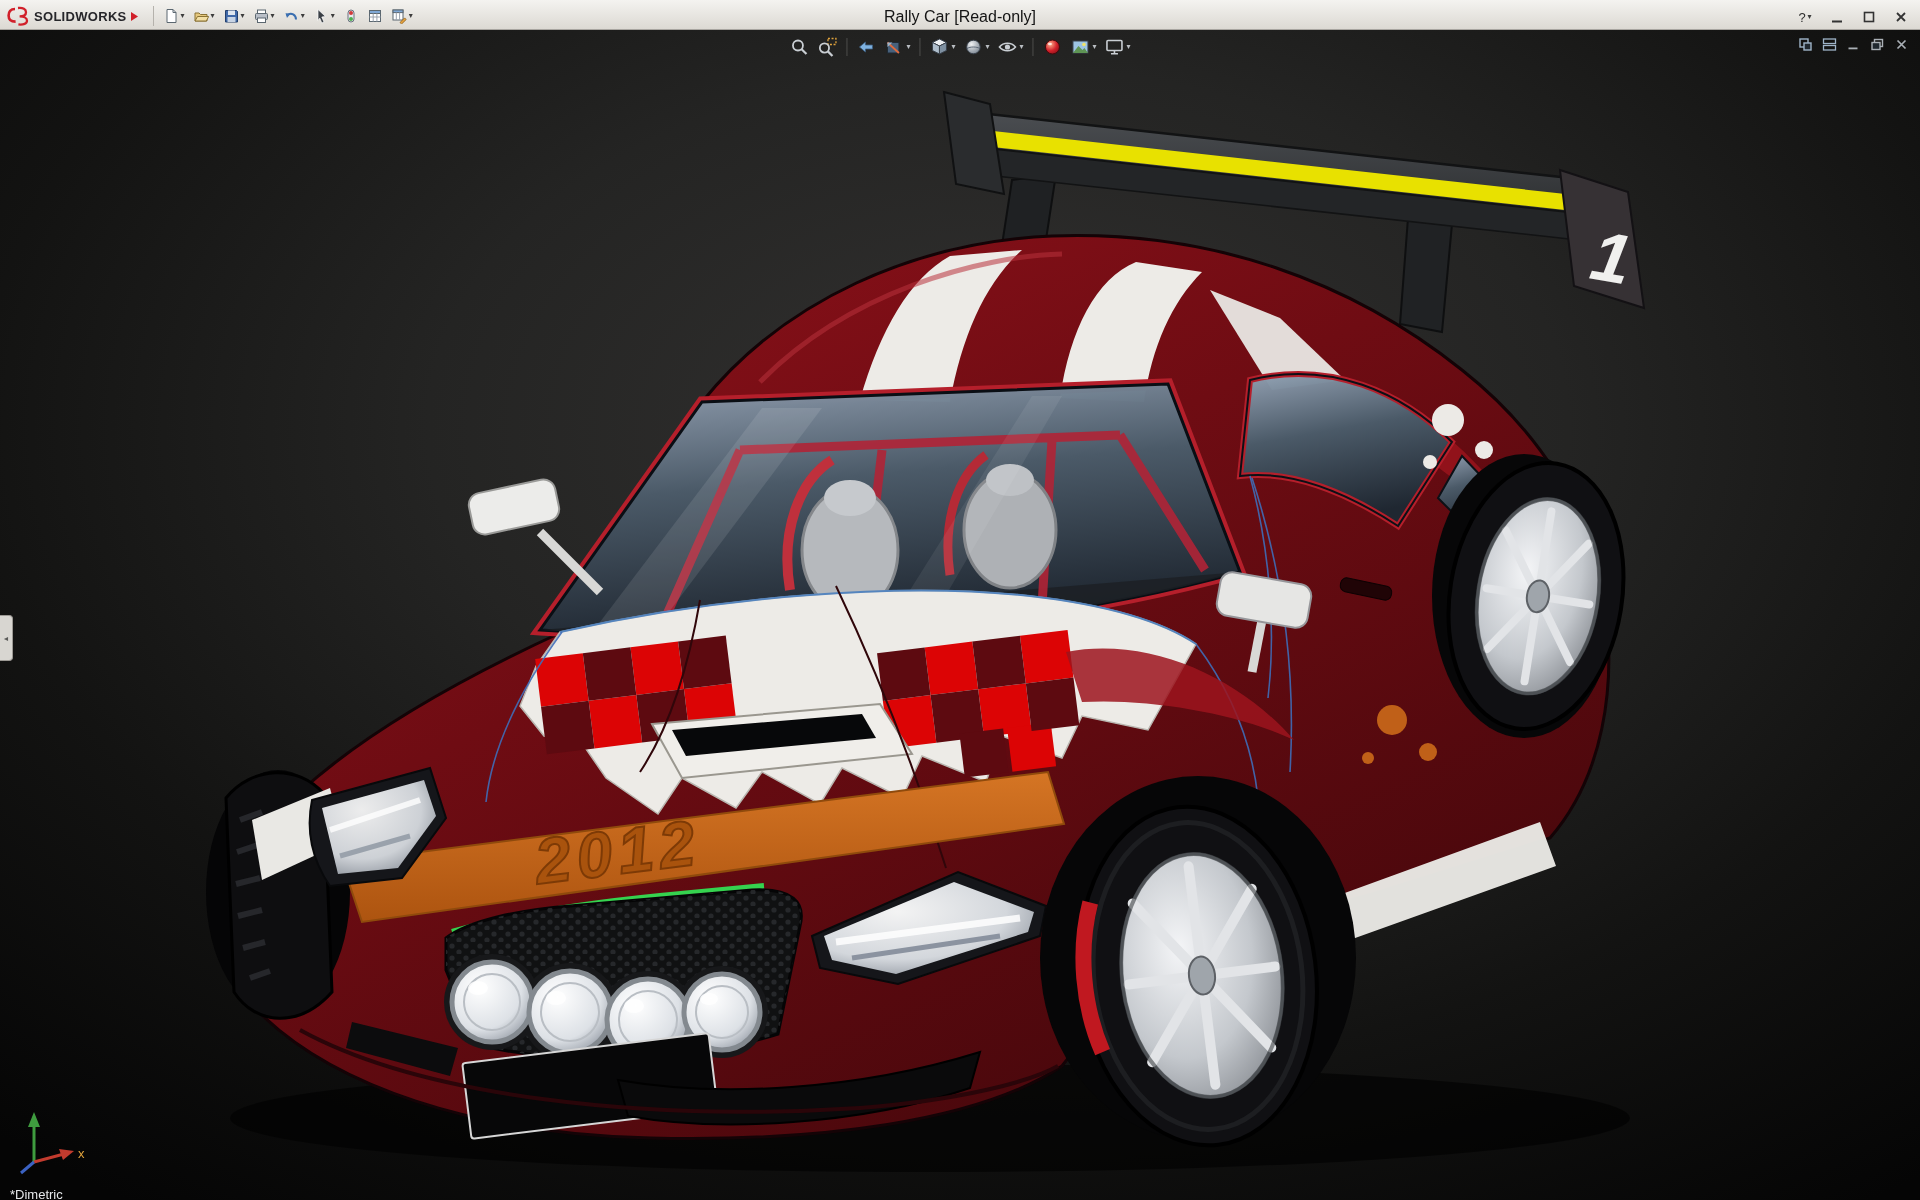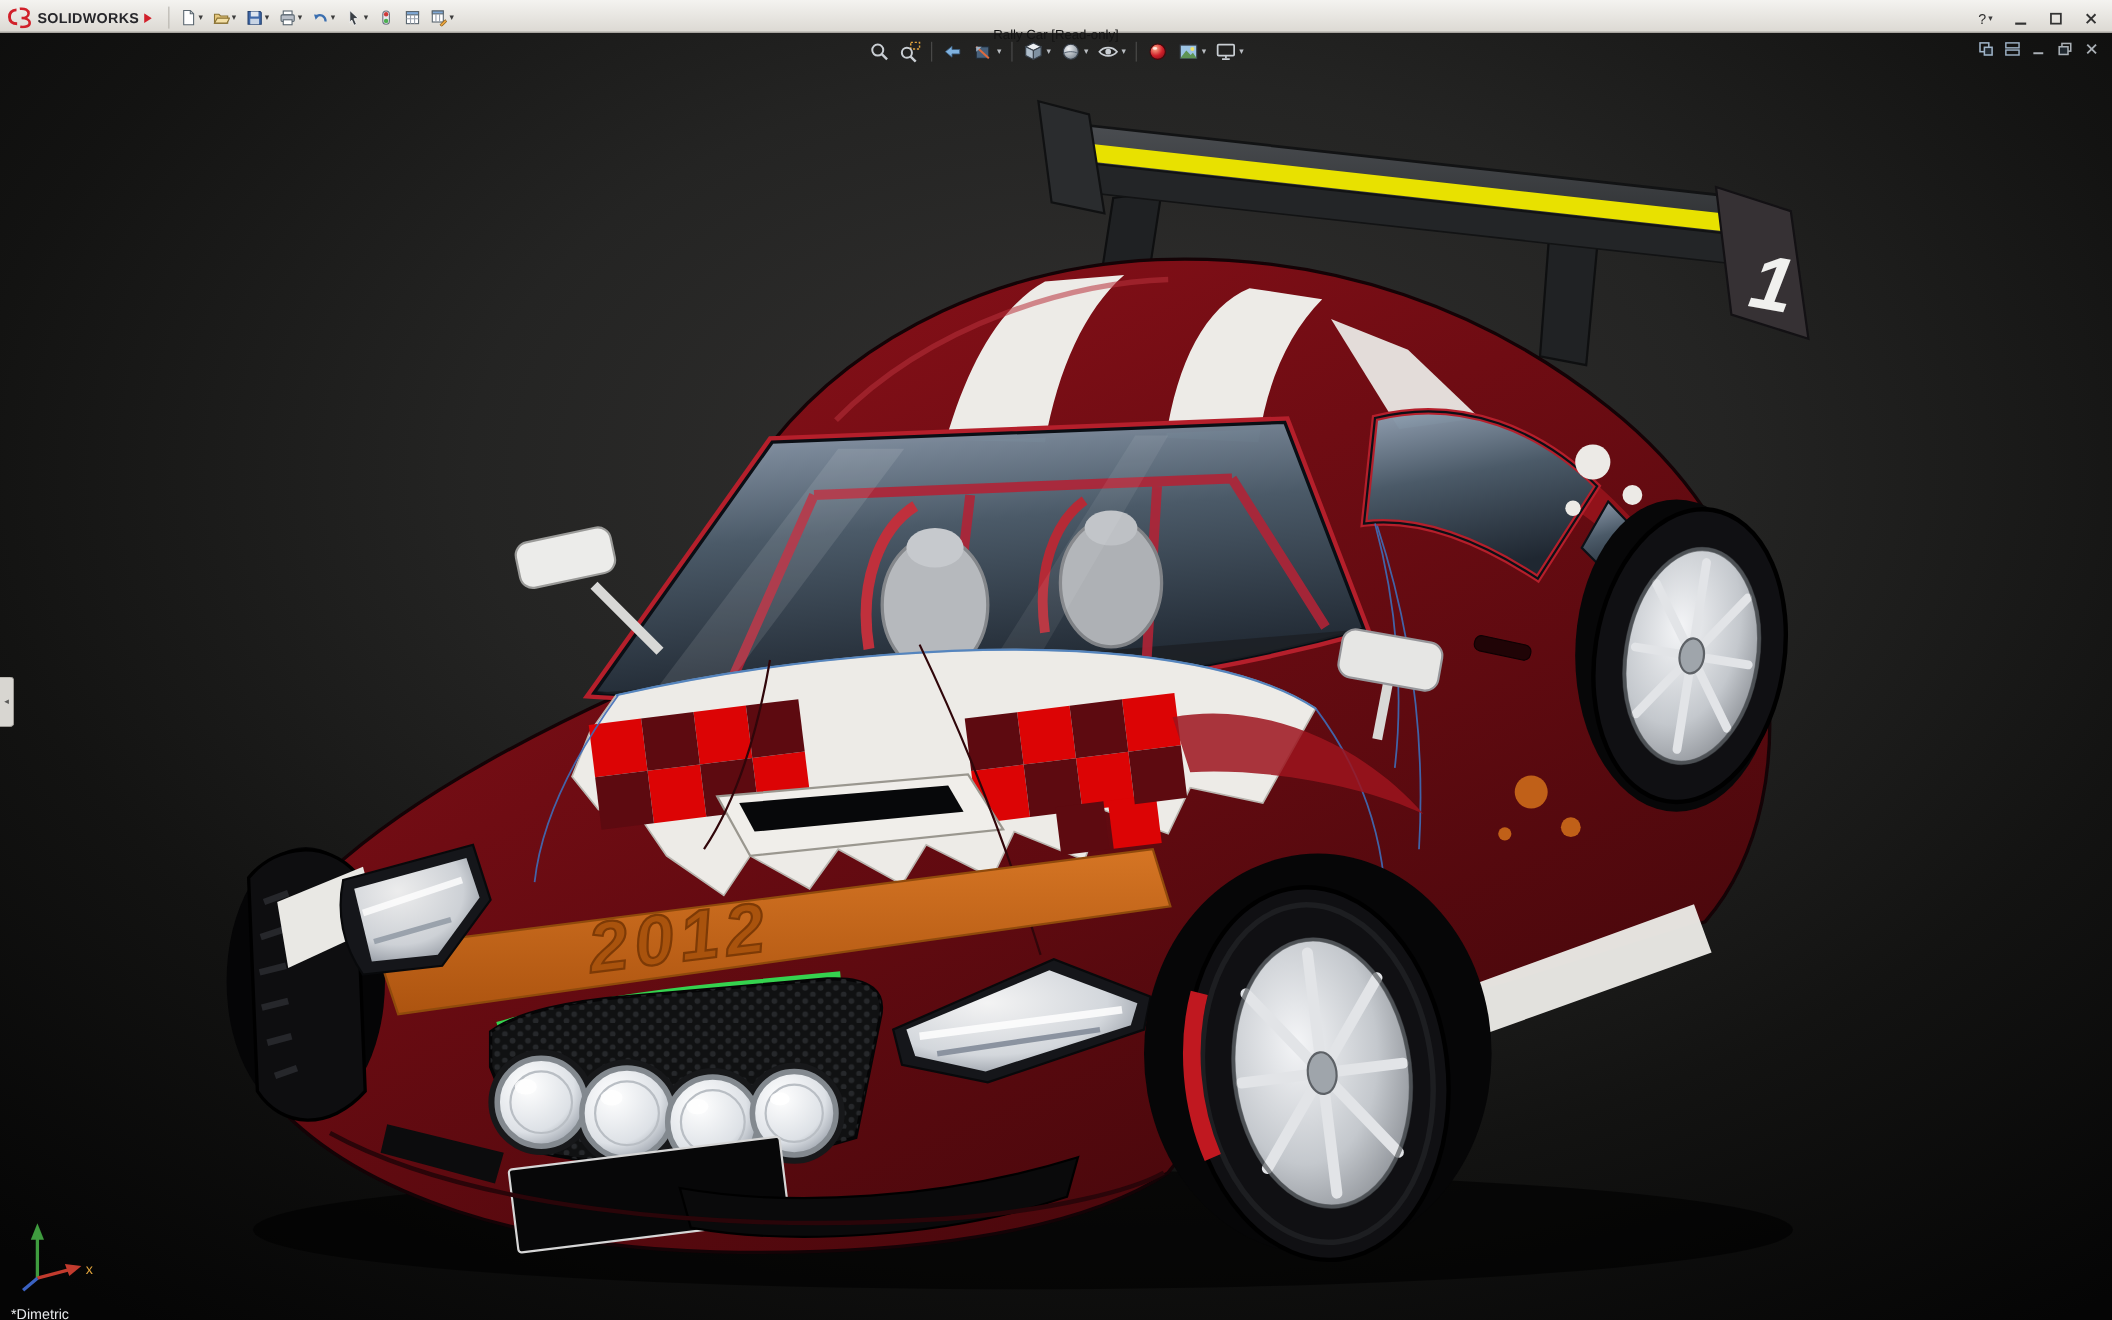--- a/index.html
+++ b/index.html
@@ -11,22 +11,22 @@
   
   .titlebar{position:absolute;top:0;left:0;width:1920px;height:30px;
     background:linear-gradient(#f4f3f0,#dcd9d3);border-bottom:1px solid #a8a5a0;
     display:flex;align-items:flex-end;z-index:10}
   .tb-left{display:flex;align-items:center;padding-left:6px}
   .brand{display:flex;align-items:center;gap:4px;padding-right:10px}
   .brand-text{font-weight:bold;font-size:13px;color:#26262a;letter-spacing:.3px}
   .tb-sep{width:1px;height:20px;background:#b5b2ac;margin:0 5px}
   .tool{display:flex;align-items:center;gap:2px;padding:3px 4px;height:26px;border-radius:2px}
   .caret{font-size:8px;color:#3c3c3c;line-height:1}
-  .tb-title{position:absolute;left:50%;transform:translateX(-50%);top:24px;
-    font-size:12px;color:#141414;white-space:nowrap}
+  .tb-title{position:absolute;left:50%;transform:translateX(-50%);top:8px;
+    font-size:16px;color:#141414;white-space:nowrap}
   .tb-right{margin-left:auto;display:flex;align-items:center;gap:2px;padding-right:4px}
   .winbtn{width:30px;height:24px;display:flex;align-items:center;justify-content:center;
     font-size:13px;color:#2e2e2e;border-radius:2px;gap:2px}
 
   
   .viewport{position:absolute;top:30px;left:0;width:1920px;height:1170px;
     background:radial-gradient(ellipse 1500px 950px at 52% 34%,
       #323130 0%, #242423 38%, #131312 68%, #050505 100%)}
   .car-svg{position:absolute;inset:0;width:100%;height:100%}
 

